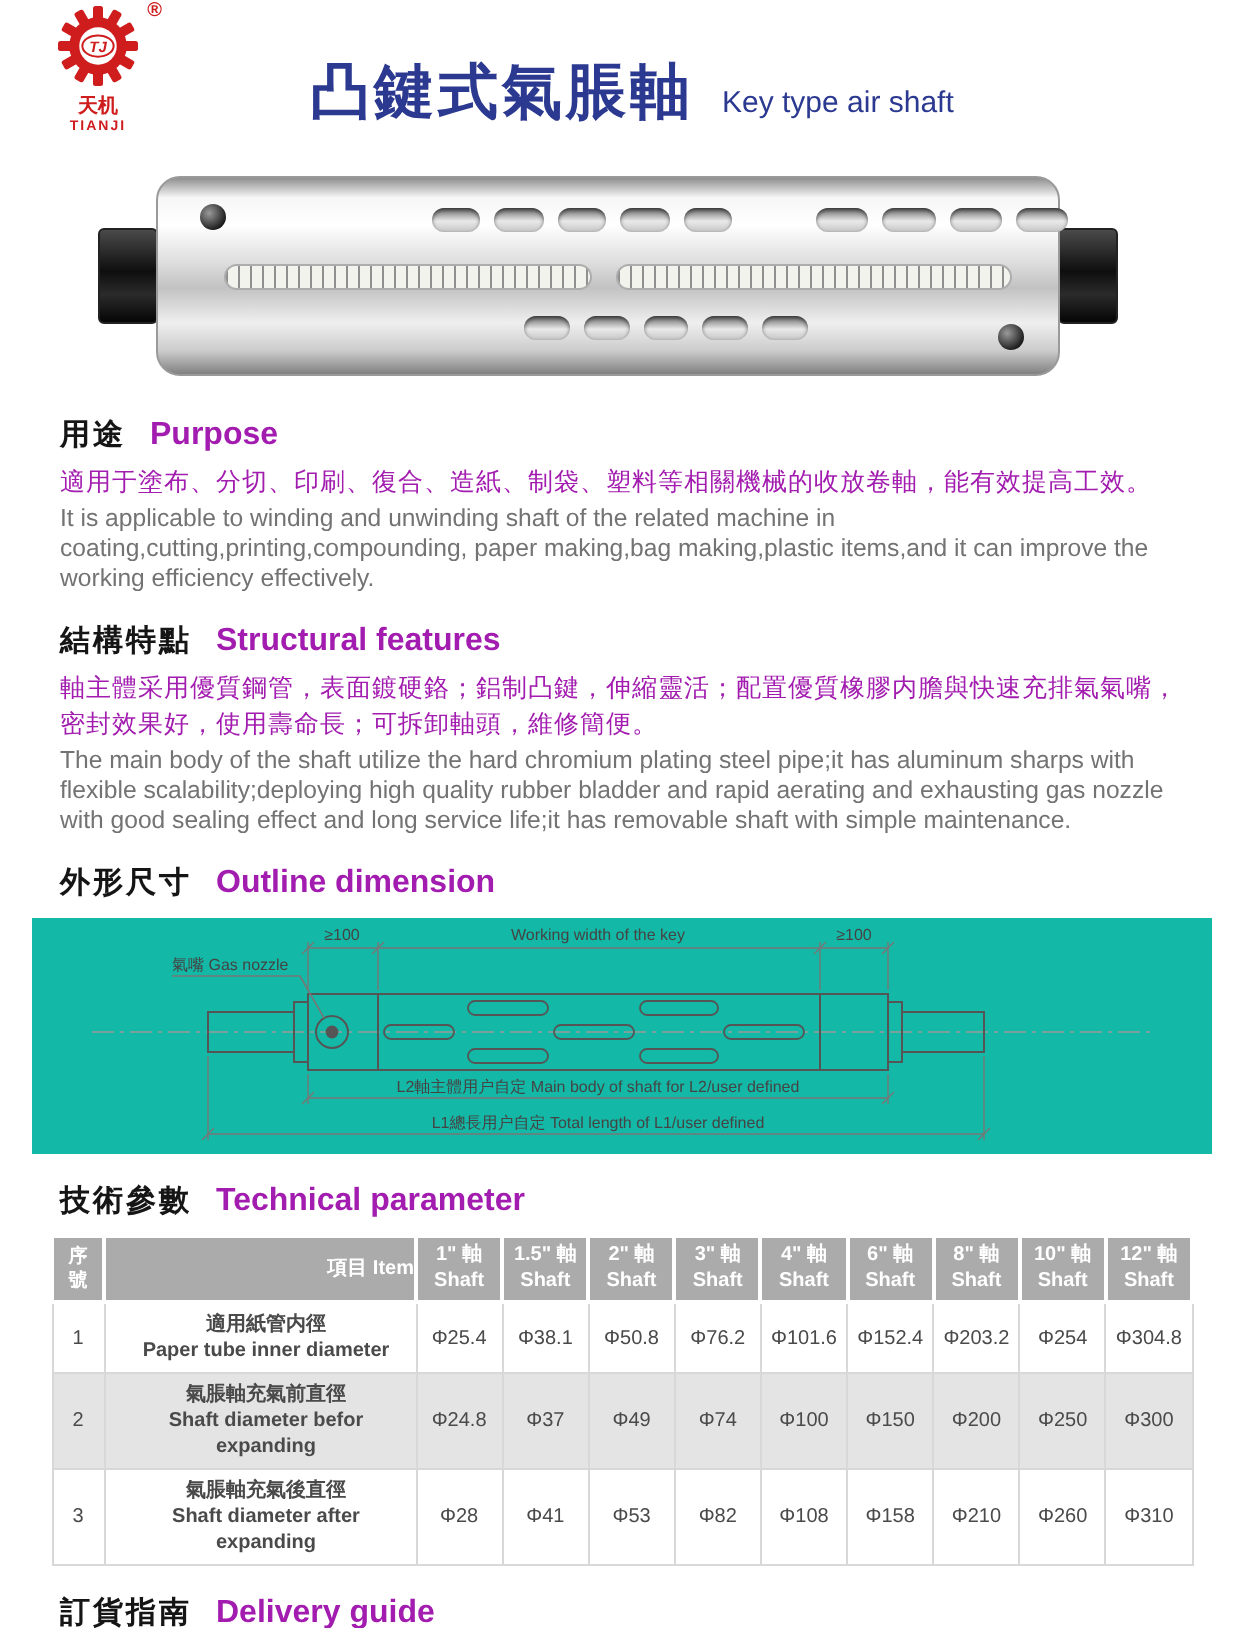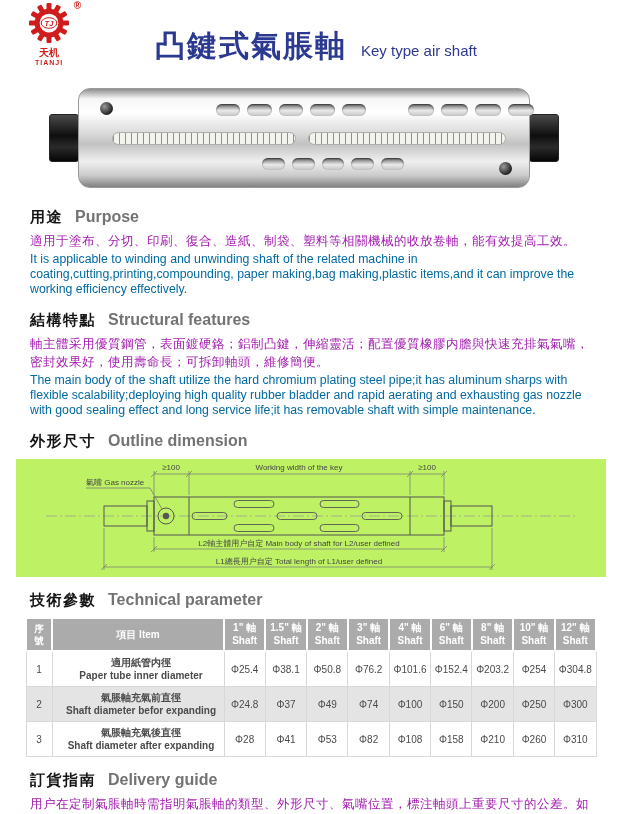--- a/index.html
+++ b/index.html
@@ -35,36 +35,36 @@
   .sg1 { left:216px; top:20px; width:150px; } .sg2 { left:408px; top:20px; width:126px; }
   .sg3 { left:262px; top:74px; width:142px; }
   .nozzle-dot { position:absolute; width:13px; height:13px; border-radius:50%;
     background:radial-gradient(circle at 35% 35%,#9a9a9a,#1d1d1d 72%); }
   .nd1 { left:100px; top:18px; } .nd2 { left:499px; top:78px; }
 
   
   .section { margin:0 30px; }
   .sec-head { display:flex; align-items:baseline; margin-top:14px; }
   .sec-head .cn { font-size:15px; font-weight:bold; color:#151515; letter-spacing:1.5px; }
-  .sec-head .en { font-size:16px; font-weight:bold; color:#737373; margin-left:12px; }
+  .sec-head .en { font-size:16px; font-weight:bold; color:#a21caf; margin-left:12px; }
   .para-cn { font-size:12.5px; color:#a21caf; line-height:1.45; letter-spacing:0.5px; margin-top:5px; }
-  .para-en { font-size:12.3px; color:#0369a1; line-height:1.22; margin-top:2px; }
-
-  
-  .drawing { margin:8px 16px 0 16px; background:#bef264; }
+  .para-en { font-size:12.3px; color:#737373; line-height:1.22; margin-top:2px; }
+
+  
+  .drawing { margin:8px 16px 0 16px; background:#14b8a6; }
   .drawing svg { display:block; }
   .dim-text { font-size:8px; fill:#444; }
   .dim-text-cn { font-size:8px; fill:#444; }
 
   
   table.params { border-collapse:collapse; margin:7px 25px 0 25px; width:572px; table-layout:fixed; }
   table.params th { background:#ababab; color:#fff; font-weight:bold; border:2px solid #fff;
     font-size:10px; line-height:1.25; padding:3px 0; text-align:center; }
   table.params th.no { width:26px; font-size:9.5px; }
-  table.params th.item { width:172px; }
+  table.params th.item { width:156px;text-align:right; }
   table.params td { border:1px solid #d8d8d8; background:#fff; font-size:10px; color:#4a4a4a;
     text-align:center; padding:4px 2px; }
   table.params tr.alt td { background:#e4e4e4; }
   table.params td.item { text-align:center; padding-left:8px;font-weight:bold; }
   table.params td .cnline { font-size:10px; color:#4a4a4a; line-height:1.3; }
   table.params td .enline { font-size:10px; color:#4a4a4a; line-height:1.3; }
 </style>
 </head>
 <body>
 

